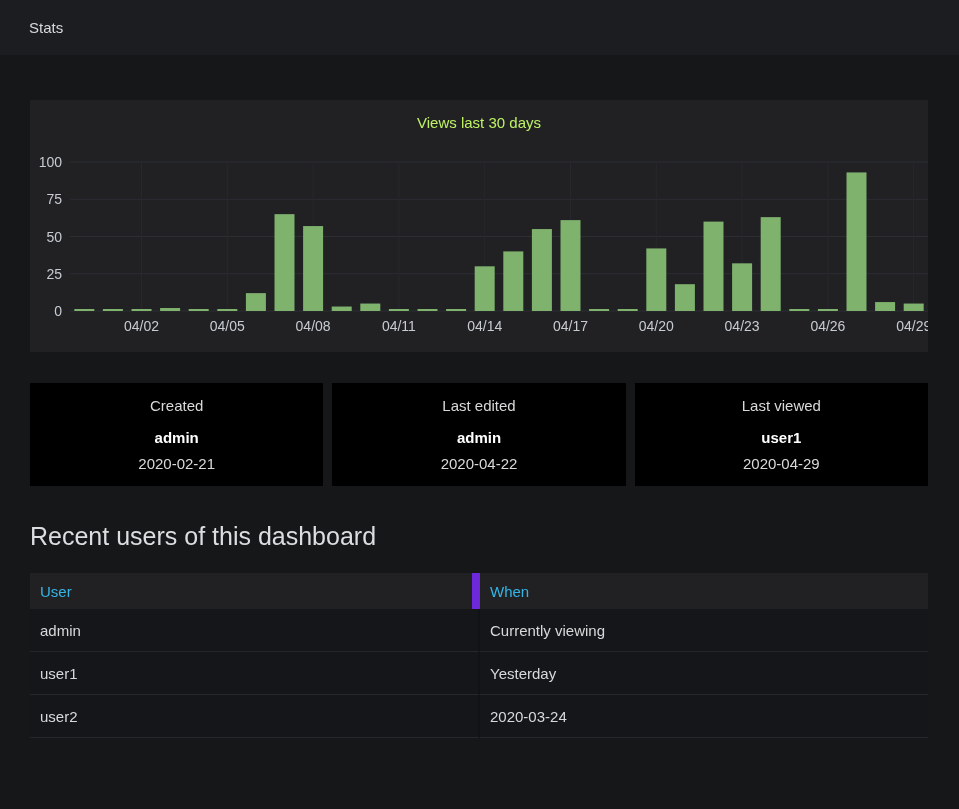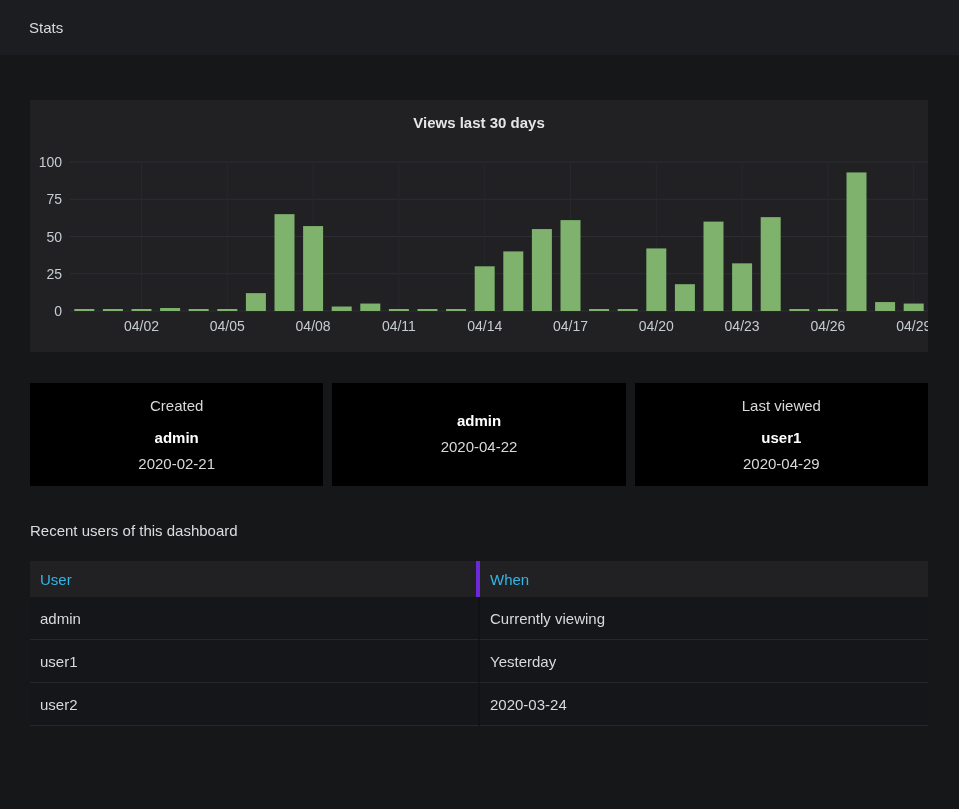--- a/index.html
+++ b/index.html
@@ -44,22 +44,22 @@
   .chart-panel {
     width:898px;
     height:252px;
     background:#212124;
     margin-bottom:31px;
   }
   .chart-title {
     text-align:center;
     padding-top:14px;
     font-size:15px;
-    font-weight:700;
-    color:#e5e5e5;
+    font-weight:400;
+    color:#bef264;
     height:40px;
   }
   .chart-svg { display:block; }
 
   
   .stats-row {
     display:flex;
     gap:9px;
     width:898px;
     margin-bottom:36px;
@@ -70,42 +70,42 @@
     background:#000000;
     text-align:center;
     padding-top:14px;
   }
   .stat-label { font-size:15px; color:#d8d9da; }
   .stat-user  { font-size:15px; font-weight:700; color:#ffffff; margin-top:15px; }
   .stat-date  { font-size:15px; color:#d8d9da; margin-top:9px; }
 
   
   .section-heading {
-    font-size:15px;
+    font-size:25px;
     color:#dcdde0;
     font-weight:400;
     margin-bottom:22px;
   }
   table.users-table {
     width:898px;
     border-collapse:separate;
     border-spacing:0;
     table-layout:fixed;
   }
   .users-table th {
     background:#212124;
     height:36px;
     text-align:left;
     padding-left:10px;
     font-size:15px;
     font-weight:400;
     color:#33b5e5;
     cursor:pointer;
   }
-  .users-table th:first-child { width:450px; border-right:4px solid #6d28d9; }
+  .users-table th:first-child { width:450px; border-right:8px solid #6d28d9; }
   .users-table td {
     height:43px;
     background:#141619;
     padding-left:10px;
     font-size:15px;
     color:#d8d9da;
     border-bottom:1px solid #25272b;
   }
   .users-table td:first-child { border-right:2px solid #101216; }
 </style>
@@ -186,20 +186,21 @@
       </svg>
   </div>
 
   <div class="stats-row">
     <div class="stat-box">
       <div class="stat-label">Created</div>
       <div class="stat-user">admin</div>
       <div class="stat-date">2020-02-21</div>
     </div>
     <div class="stat-box">
+      <div class="stat-label">Last edited</div>
       <div class="stat-user">admin</div>
       <div class="stat-date">2020-04-22</div>
     </div>
     <div class="stat-box">
       <div class="stat-label">Last viewed</div>
       <div class="stat-user">user1</div>
       <div class="stat-date">2020-04-29</div>
     </div>
   </div>
 

